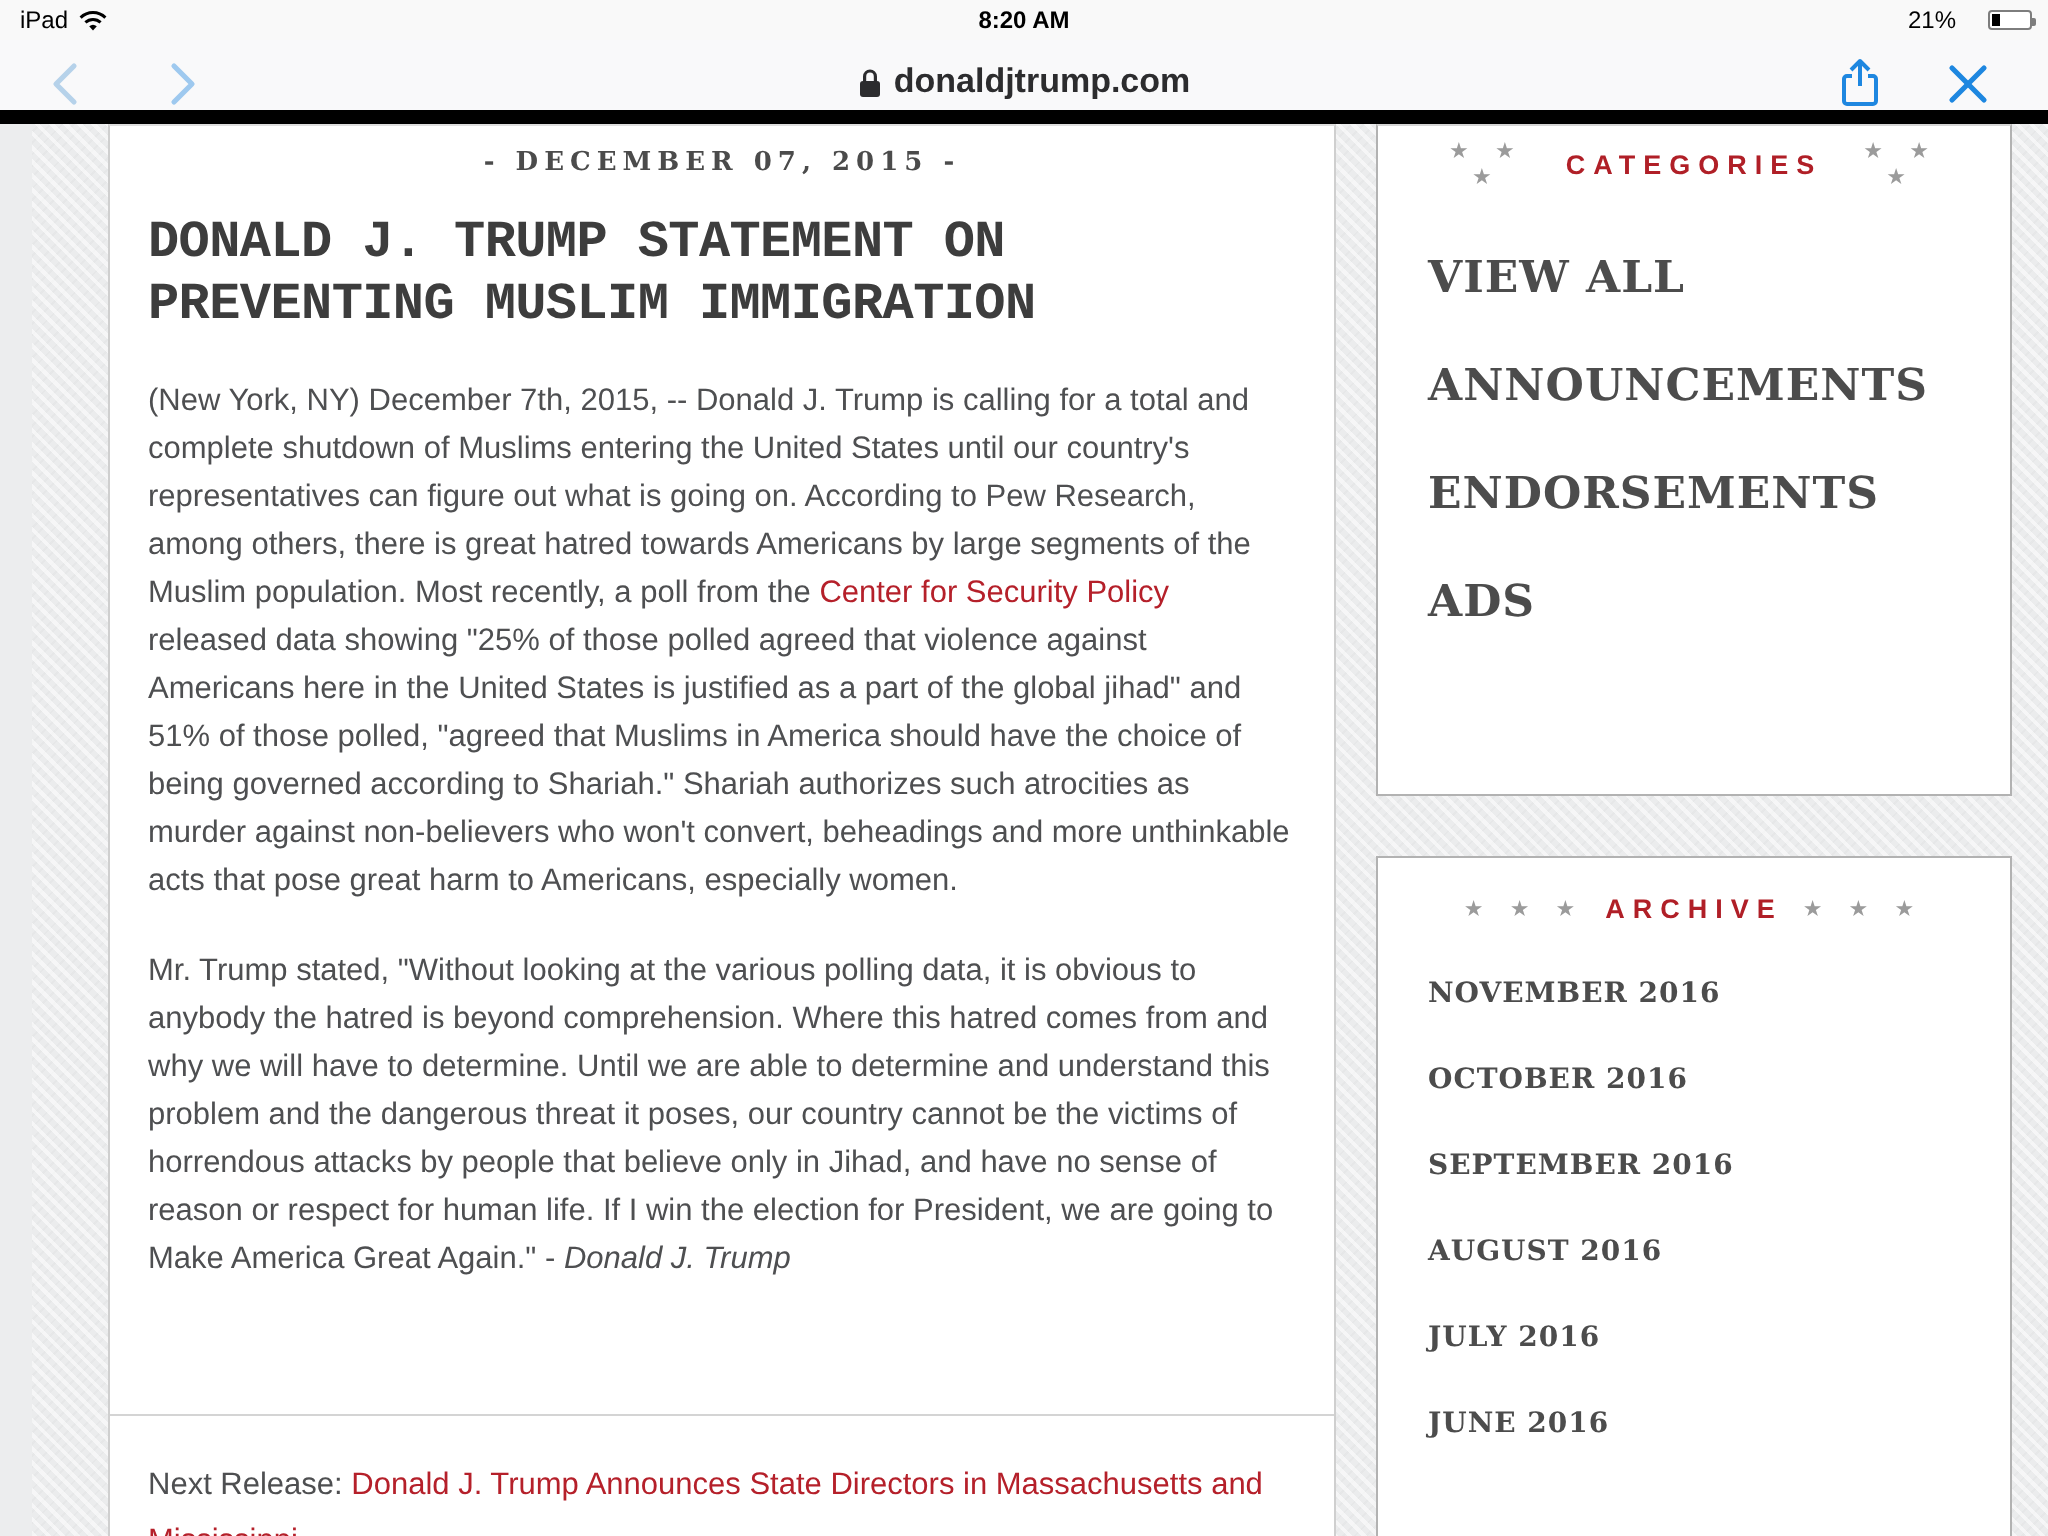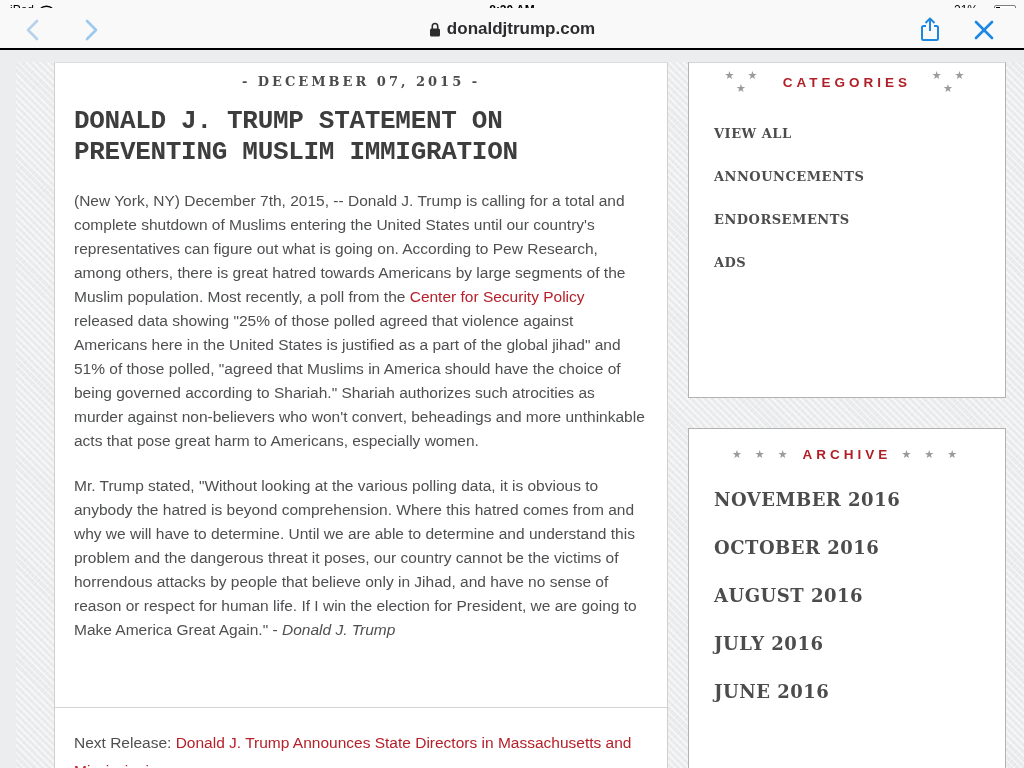--- a/index.html
+++ b/index.html
@@ -14,22 +14,22 @@
   }
   .sb-left{ position:absolute; left:10px; display:flex; align-items:center; gap:5px; }
   .sb-center{ position:absolute; left:0; right:0; text-align:center; font-weight:bold; font-size:12px; }
   .sb-right{ position:absolute; right:8px; display:flex; align-items:center; gap:16px; }
   .battery{ width:22px; height:10px; border:1px solid #7d7d7d; border-radius:2px; position:relative; background:#fff; }
   .battery::after{ content:""; position:absolute; right:-3px; top:2.5px; width:2px; height:4px; background:#7d7d7d; border-radius:0 1px 1px 0; }
   .battery-fill{ position:absolute; left:1px; top:1px; bottom:1px; width:4px; background:#000; }
 
   
   .nav-bar{
-    position:absolute; top:8px; left:0; width:1024px; height:42px;
-    background:#f9f9fa; border-bottom:2px solid #000000; z-index:5;
+    position:absolute; top:20px; left:0; width:1024px; height:42px;
+    background:#f9f9fa; border-bottom:7px solid #000000; z-index:5;
   }
   .nav-btn{ position:absolute; top:8px; width:28px; height:28px; display:flex; align-items:center; justify-content:center; cursor:pointer; background:none; border:none; }
   .nav-back{ left:18px; }
   .nav-fwd{ left:78px; }
   .url-box{
     position:absolute; left:0; right:0; top:0; height:42px;
     display:flex; align-items:center; justify-content:center; gap:6px;
     font-size:17px; font-weight:bold; color:#2c2c2e;
   }
   .nav-share{ left:916px; }
@@ -79,23 +79,23 @@
   }
   .card-categories .side-header{ margin-top:6px; }
   .card-archive .side-header{ margin-top:18px; }
   .stars{ color:#9b9b9b; font-size:11px; letter-spacing:5px; }
   .side-title{ color:#b01f27; font-size:13.5px; font-weight:bold; letter-spacing:4px; }
   .side-list{ list-style:none; }
   .card-categories .side-list{ margin-top:31px; }
   .card-archive .side-list{ margin-top:27px; }
   .side-item{
     font-family:"DejaVu Serif", serif; font-weight:bold; color:#4c4c4c;
-    font-size:13px; letter-spacing:0.5px; margin-bottom:28px; cursor:pointer;
-  }
-  .card-archive .side-item{ font-size:18px; margin-bottom:27px; }
+    font-size:22px; letter-spacing:0.5px; margin-bottom:28px; cursor:pointer;
+  }
+  .card-archive .side-item{ font-size:14px; margin-bottom:27px; }
 
   svg{ display:block; }
 </style>
 </head>
 <body>
 
 <div class="status-bar">
   <div class="sb-left">
     <span>iPad</span>
     <span>
@@ -183,19 +183,20 @@
 
   <div class="side-card card-archive">
     <div class="side-header">
       <span class="stars">★ ★ ★</span>
       <span class="side-title">ARCHIVE</span>
       <span class="stars">★ ★ ★</span>
     </div>
     <ul class="side-list">
       <li class="side-item">NOVEMBER 2016</li>
       <li class="side-item">OCTOBER 2016</li>
+      <li class="side-item">SEPTEMBER 2016</li>
       <li class="side-item">AUGUST 2016</li>
       <li class="side-item">JULY 2016</li>
       <li class="side-item">JUNE 2016</li>
     </ul>
   </div>
 
 </div>
 
 </body></html>

